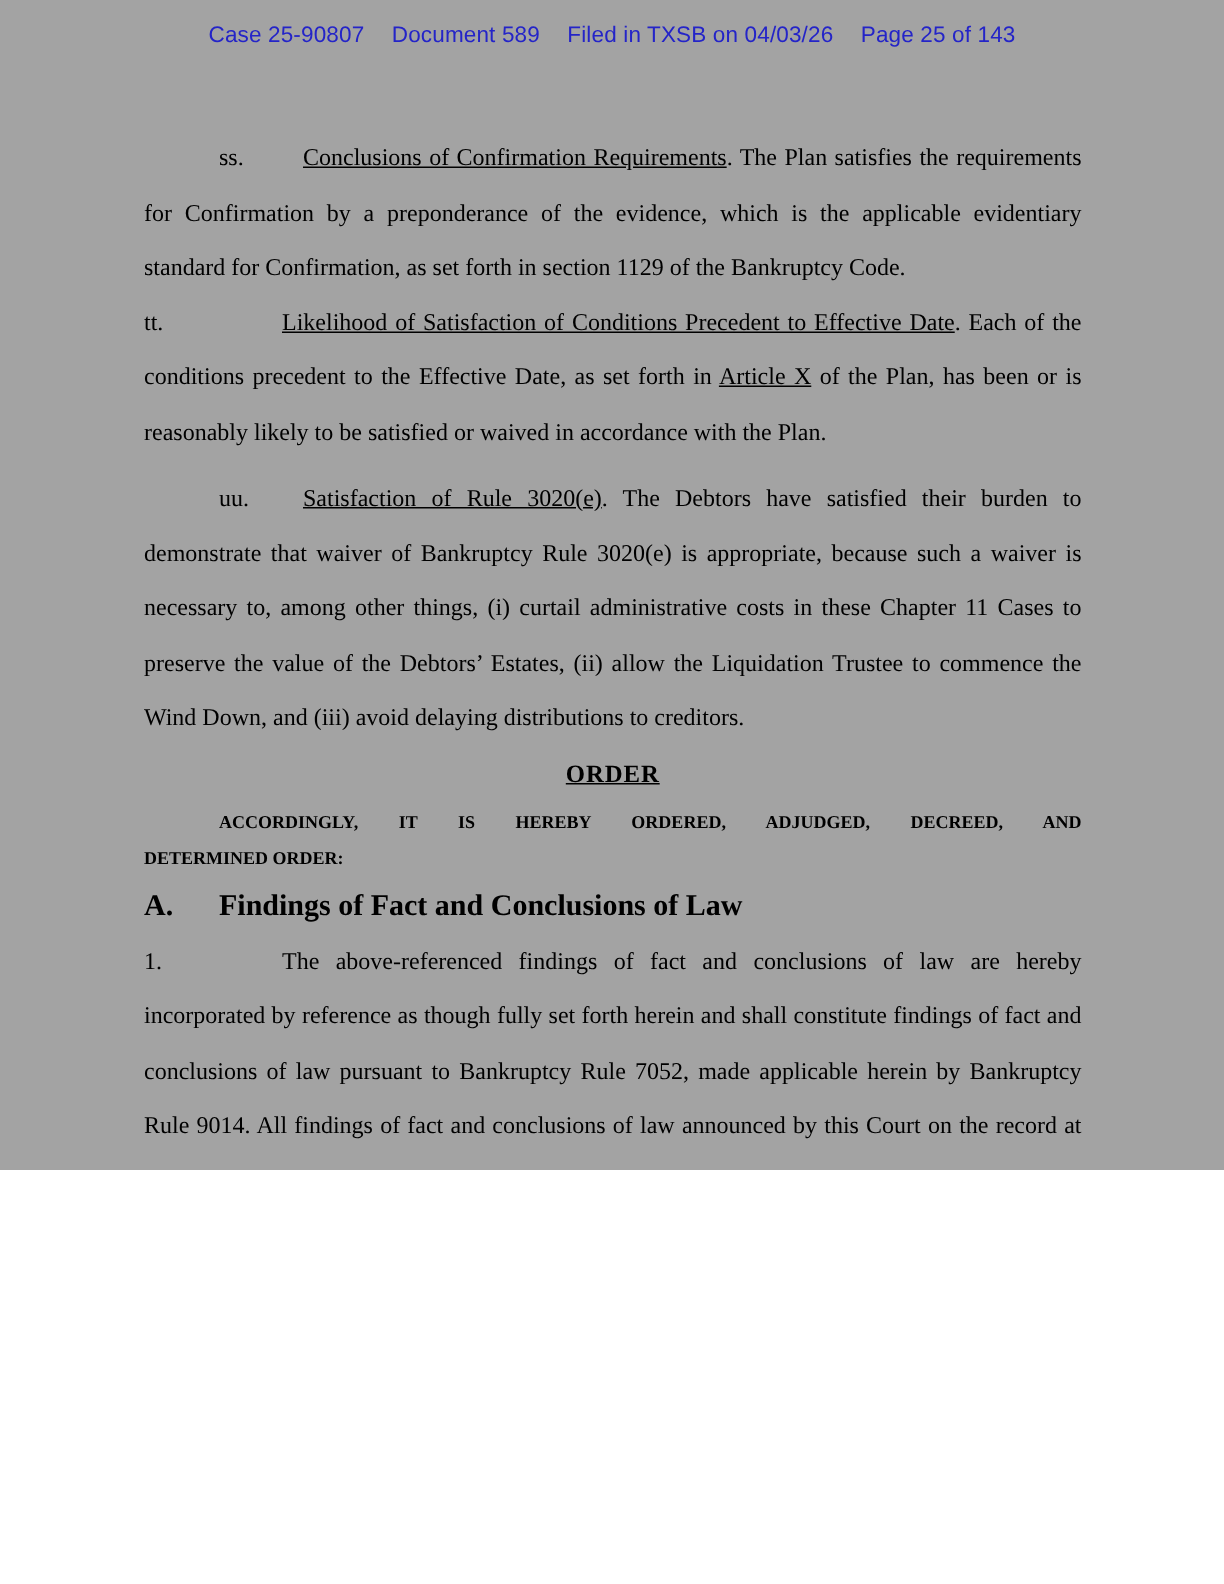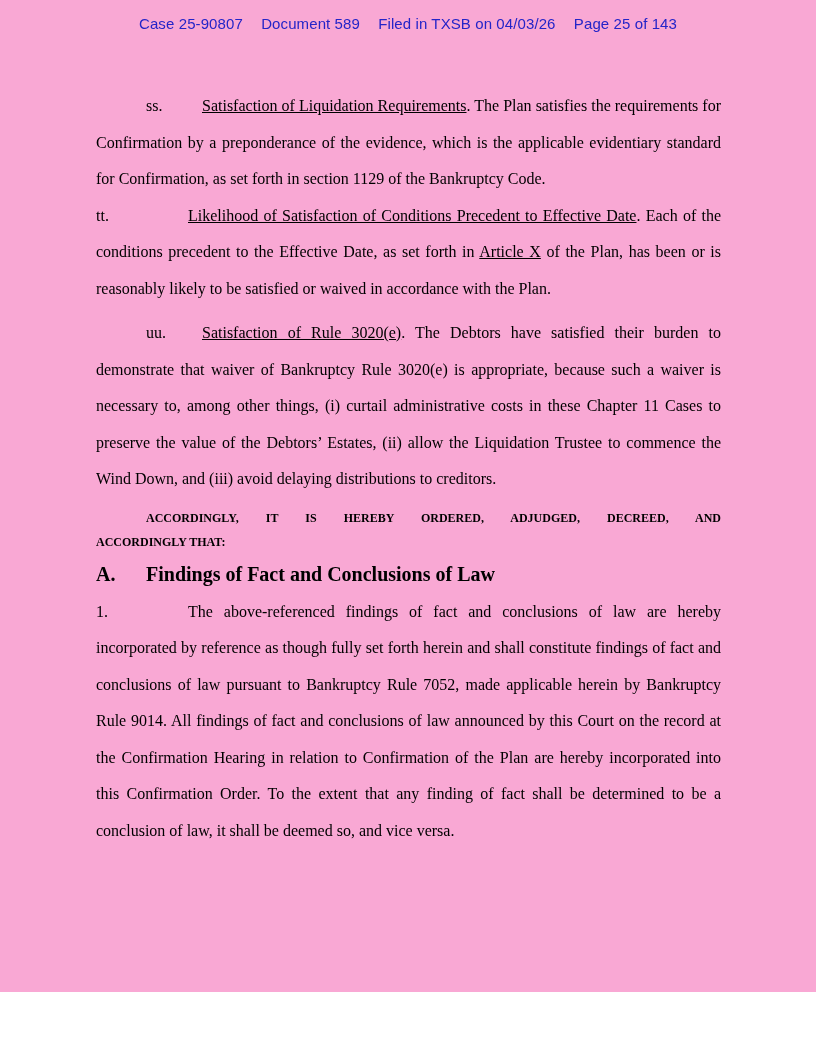--- a/index.html
+++ b/index.html
@@ -1,21 +1,21 @@
 <!DOCTYPE html>
 <html><head>
 <meta charset="utf-8">
 <style>
   * { margin:0; padding:0; box-sizing:border-box; }
   html, body { background:#ffffff; }
   .page {
     position:relative;
     width:816px;
-    height:992px;
-    background:#f9a8d4;
+    height:780px;
+    background:#a3a3a3;
     font-family:"Liberation Serif","DejaVu Serif",serif;
     color:#000000;
     overflow:hidden;
   }
   .ecf-header {
     position:absolute;
     top:15px; left:0;
     width:100%;
     text-align:center;
     font-family:"Liberation Sans","DejaVu Sans",sans-serif;
@@ -80,30 +80,31 @@
 
   <div class="ecf-header" style="color: rgb(36, 36, 200);">
     <span class="seg">Case 25-90807</span>
     <span class="seg">Document 589</span>
     <span class="seg">Filed in TXSB on 04/03/26</span>
     <span class="seg">Page 25 of 143</span>
   </div>
 
   <div class="content">
 
-    <p class="body indent-half"><span class="label-tab-mid">ss.</span><span class="u">Satisfaction of Liquidation Requirements</span><span>.  The Plan satisfies the requirements for Confirmation by a preponderance of the evidence, which is the applicable evidentiary standard for Confirmation, as set forth in section 1129 of the Bankruptcy Code.</span></p>
+    <p class="body indent-half"><span class="label-tab-mid">ss.</span><span class="u">Conclusions of Confirmation Requirements</span><span>.  The Plan satisfies the requirements for Confirmation by a preponderance of the evidence, which is the applicable evidentiary standard for Confirmation, as set forth in section 1129 of the Bankruptcy Code.</span></p>
 
     <p class="body"><span class="label-tab-wide">tt.</span><span class="u">Likelihood of Satisfaction of Conditions Precedent to Effective Date</span><span>.  Each of the conditions precedent to the Effective Date, as set forth in </span><span class="u">Article X</span><span> of the Plan, has been or is reasonably likely to be satisfied or waived in accordance with the Plan.</span></p>
 
     <p class="body indent-half" style="margin-top:8px;"><span class="label-tab-mid">uu.</span><span class="u">Satisfaction of Rule 3020(e)</span><span>.  The Debtors have satisfied their burden to demonstrate that waiver of Bankruptcy Rule 3020(e) is appropriate, because such a waiver is necessary to, among other things, (i) curtail administrative costs in these Chapter 11 Cases to preserve the value of the Debtors’ Estates, (ii) allow the Liquidation Trustee to commence the Wind Down, and (iii) avoid delaying distributions to creditors.</span></p>
 
+    <div class="order-heading"><span class="u">ORDER</span></div>
 
     <div class="decree">
       <div class="decree-l1">ACCORDINGLY, IT IS HEREBY ORDERED, ADJUDGED, DECREED, AND</div>
-      <div class="decree-l2">ACCORDINGLY THAT:</div>
+      <div class="decree-l2">DETERMINED ORDER:</div>
     </div>
 
     <div class="section-heading"><span class="label-tab-a">A.</span><span>Findings of Fact and Conclusions of Law</span></div>
 
     <p class="body para-numbered"><span class="label-tab-wide">1.</span><span>The above-referenced findings of fact and conclusions of law are hereby incorporated by reference as though fully set forth herein and shall constitute findings of fact and conclusions of law pursuant to Bankruptcy Rule 7052, made applicable herein by Bankruptcy Rule 9014.  All findings of fact and conclusions of law announced by this Court on the record at the Confirmation Hearing in relation to Confirmation of the Plan are hereby incorporated into this Confirmation Order.  To the extent that any finding of fact shall be determined to be a conclusion of law, it shall be deemed so, and vice versa.</span></p>
 
   </div>
 
   <div class="page-number-footer">25</div>
 

